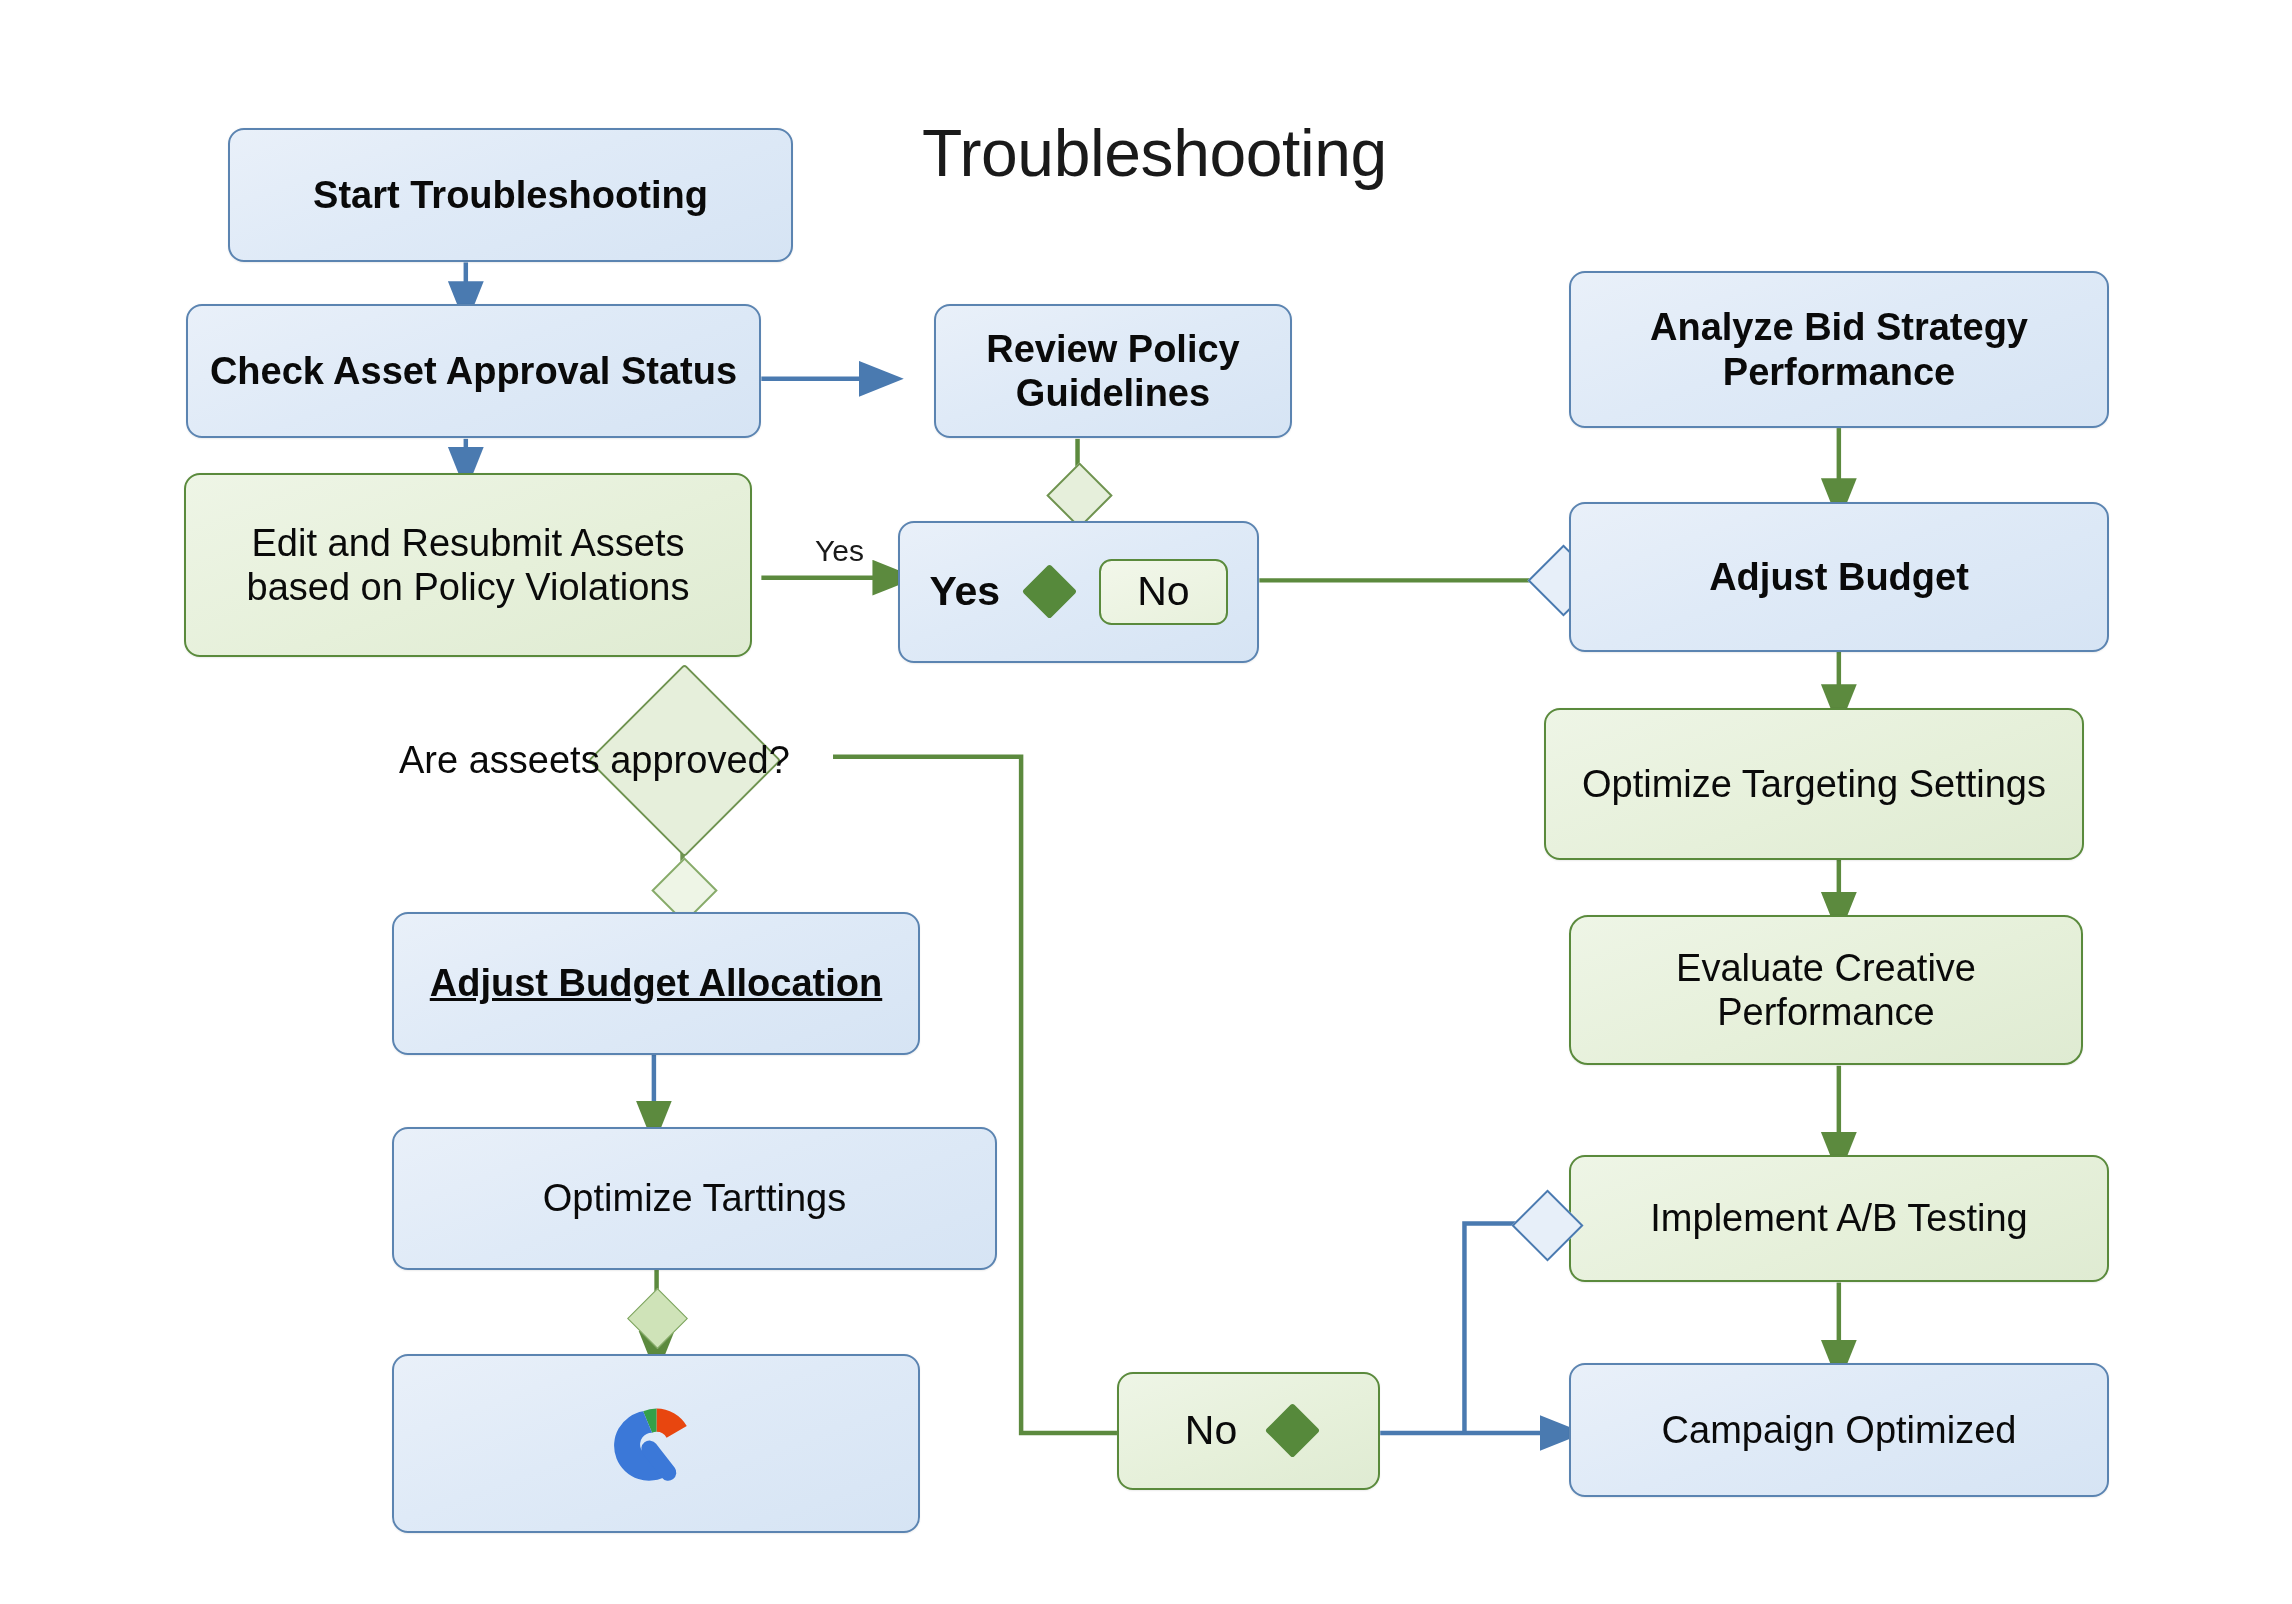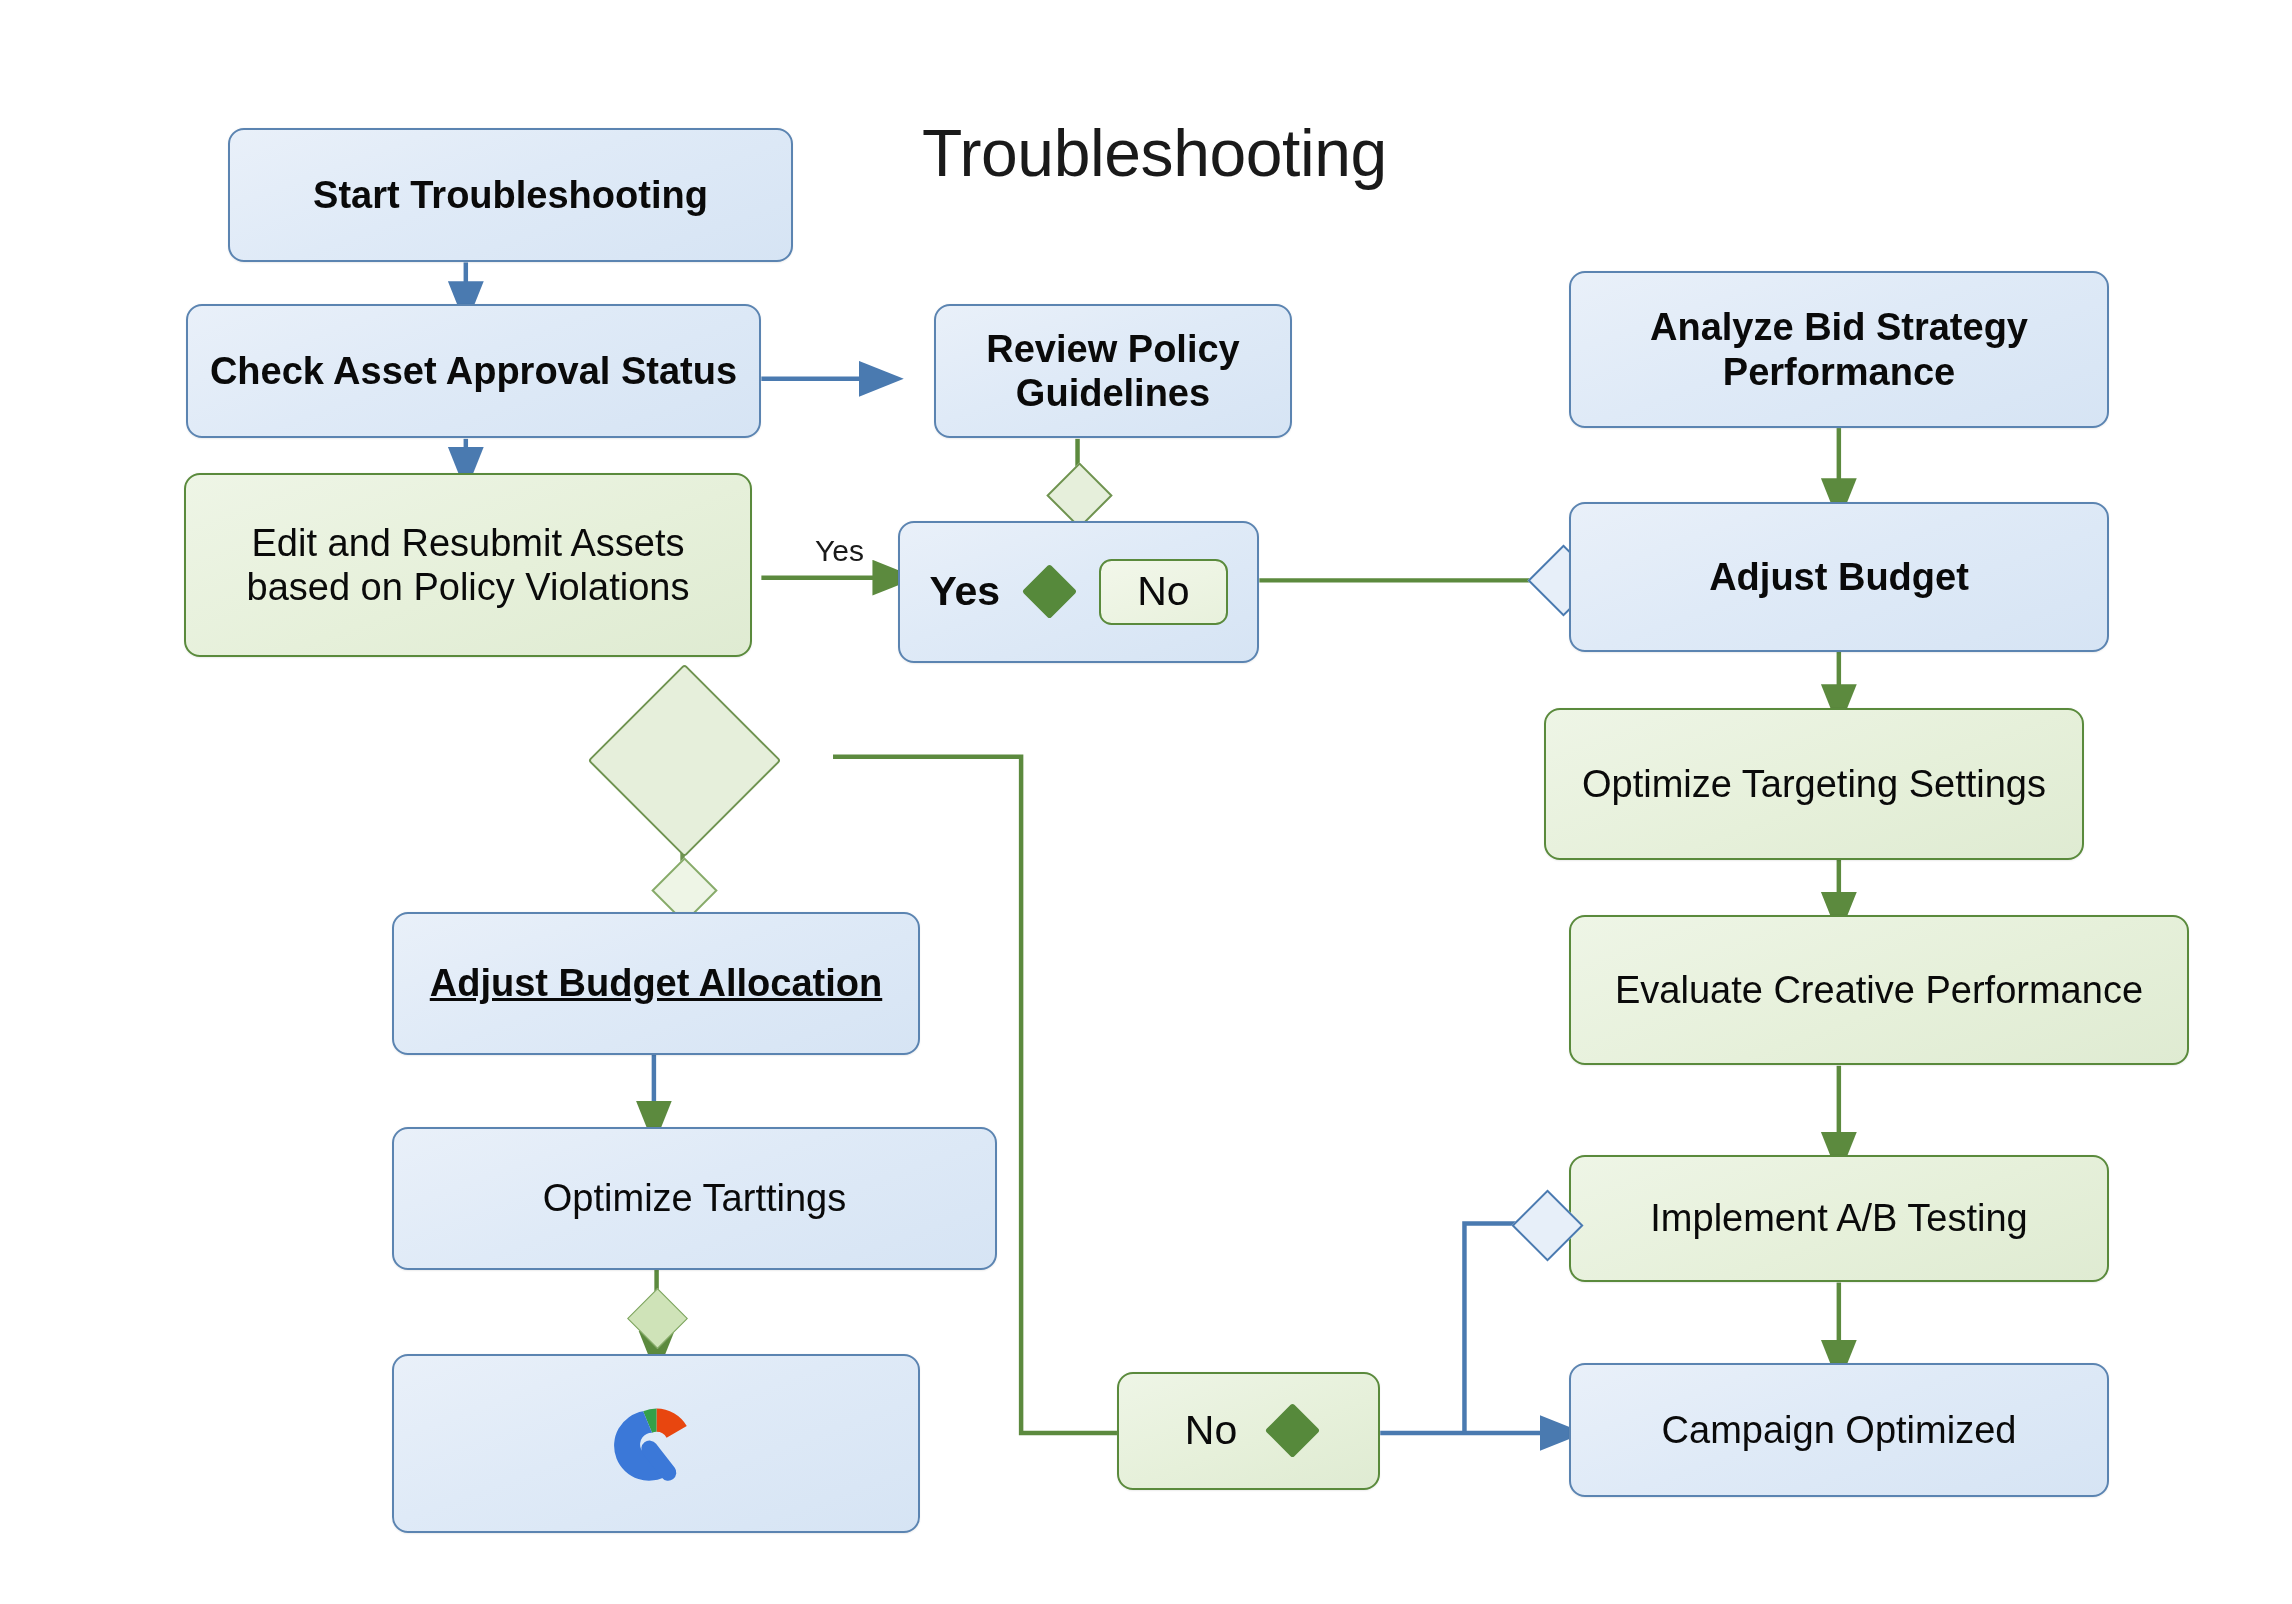--- a/index.html
+++ b/index.html
@@ -143,20 +143,21 @@
 
   <div class="node blue bold" style="left:186px;top:304px;width:575px;height:134px;">
     <span>Check Asset Approval Status</span>
   </div>
 
   <div class="node green" style="left:184px;top:473px;width:568px;height:184px;">
     <span>Edit and Resubmit Assets based on Policy Violations</span>
   </div>
 
   <div class="diamondnode" style="left:616px;top:692px;width:133px;height:133px;"></div>
+  <div class="diamondlabel" style="left:399px;top:739px;">Are asseets approved?</div>
 
   <div style="position:absolute;left:661px;top:867px;width:43px;height:43px;background:#eef5e6;border:2.7px solid #87ab6a;transform:rotate(45deg);"></div>
 
   <div class="node blue bold" style="left:392px;top:912px;width:528px;height:143px;text-decoration:underline;">
     <span>Adjust Budget Allocation</span>
   </div>
 
   <div class="node blue" style="left:392px;top:1127px;width:605px;height:143px;">
     <span>Optimize Tarttings</span>
   </div>
@@ -204,21 +205,21 @@
   </div>
 
   <div class="node blue bold" style="left:1569px;top:502px;width:540px;height:150px;">
     <span>Adjust Budget</span>
   </div>
 
   <div class="node green" style="left:1544px;top:708px;width:540px;height:152px;">
     <span>Optimize Targeting Settings</span>
   </div>
 
-  <div class="node green" style="left:1569px;top:915px;width:620px;height:150px;">
+  <div class="node green" style="left:1569px;top:915px;width:514px;height:150px;border-radius:19px;">
     <span>Evaluate Creative Performance</span>
   </div>
 
   <div class="node green" style="left:1569px;top:1155px;width:540px;height:127px;">
     <span>Implement A/B Testing</span>
   </div>
 
   <div style="position:absolute;left:1522px;top:1200px;width:47px;height:47px;background:#e7eff9;border:2.7px solid #4a7ab0;transform:rotate(45deg);"></div>
 
   <div class="node blue" style="left:1569px;top:1363px;width:540px;height:134px;">

